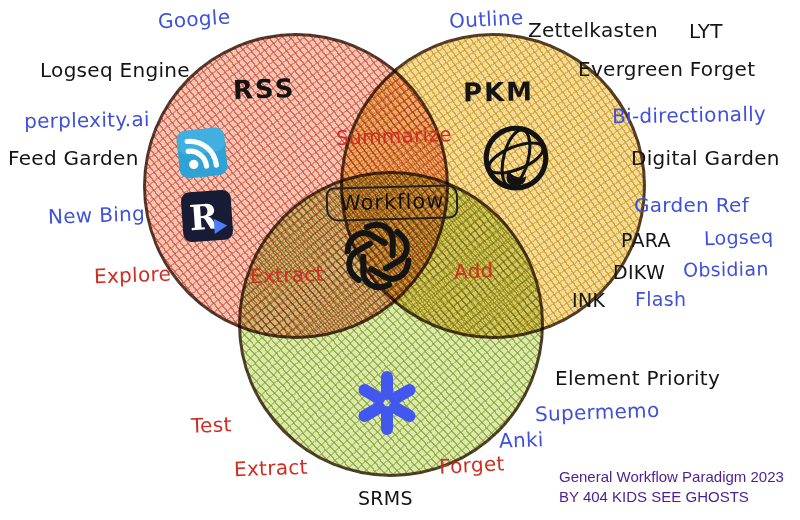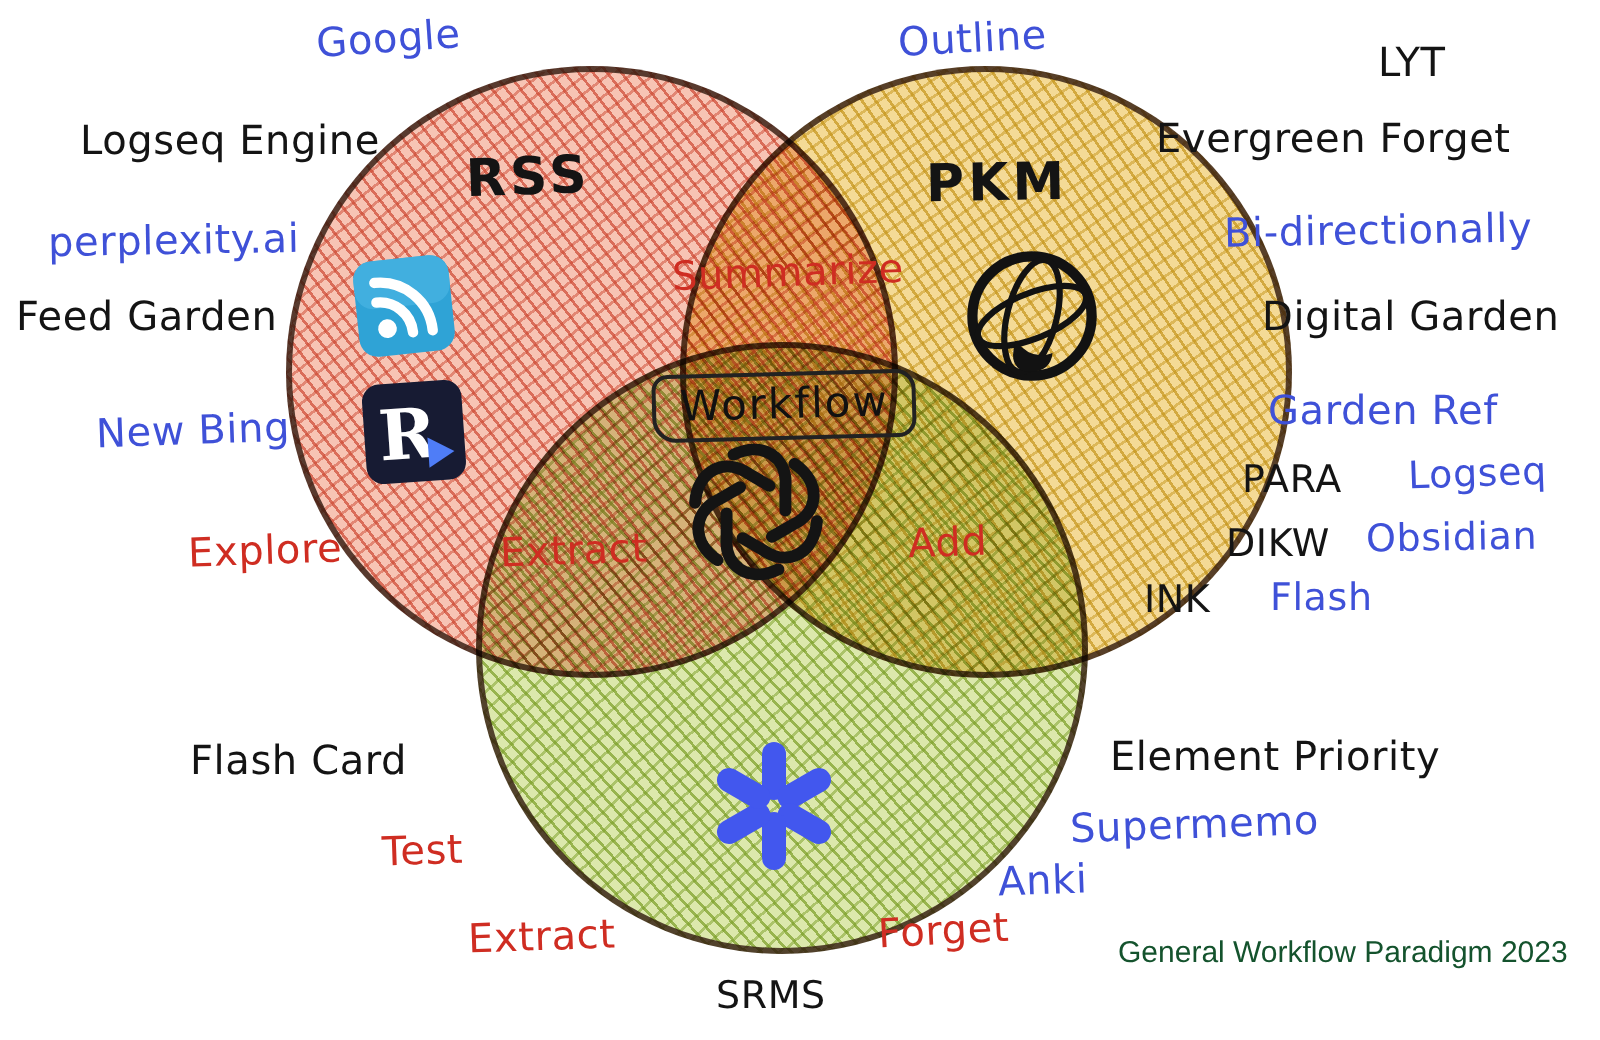--- a/index.html
+++ b/index.html
@@ -37,21 +37,21 @@
   .small { font-size:19px; }
 
   .workflow-box { position:absolute; left:326px; top:186px; z-index:6;
     border:2.5px solid #222; border-radius:8px 10px 9px 12px;
     padding:2px 12px 4px 12px; transform:rotate(-1.5deg);
     font-size:21px; letter-spacing:1px; color:#111; }
 
   .icon { position:absolute; z-index:6; }
 
   .caption { position:absolute; z-index:5; font-family:"Liberation Sans", sans-serif;
-             font-size:15px; color:#14532d; line-height:19px; }
+             font-size:15px; color:#4c1d95; line-height:19px; }
 </style>
 </head>
 <body>
 
 <div class="stage">
 
   <div class="circle rss"></div>
   <div class="circle pkm"></div>
   <div class="circle srs"></div>
 
@@ -61,46 +61,47 @@
   <div class="lbl red" style="left:336px;top:124px;transform:rotate(-2deg)">Summarize</div>
   <div class="lbl red" style="left:250px;top:263px;transform:rotate(-2deg)">Extract</div>
   <div class="lbl red" style="left:454px;top:259px;transform:rotate(-2deg)">Add</div>
 
   <div class="workflow-box">
     <span>Workflow</span>
   </div>
 
   <div class="lbl blue" style="left:158px;top:7px;transform:rotate(-4deg)">Google</div>
   <div class="lbl blue" style="left:449px;top:7px;transform:rotate(-3deg)">Outline</div>
+  <div class="lbl" style="left:528px;top:18px">Zettelkasten</div>
   <div class="lbl" style="left:689px;top:19px">LYT</div>
   <div class="lbl" style="left:40px;top:58px">Logseq Engine</div>
   <div class="lbl" style="left:578px;top:57px">Evergreen Forget</div>
   <div class="lbl blue" style="left:24px;top:108px;transform:rotate(-1deg)">perplexity.ai</div>
   <div class="lbl blue" style="left:612px;top:103px;transform:rotate(-1deg)">Bi-directionally</div>
   <div class="lbl" style="left:8px;top:146px">Feed Garden</div>
   <div class="lbl" style="left:631px;top:146px">Digital Garden</div>
   <div class="lbl blue" style="left:48px;top:203px;transform:rotate(-2deg)">New Bing</div>
   <div class="lbl blue" style="left:634px;top:193px">Garden Ref</div>
   <div class="lbl small" style="left:621px;top:229px">PARA</div>
   <div class="lbl blue small" style="left:704px;top:226px;transform:rotate(-2deg)">Logseq</div>
   <div class="lbl red" style="left:94px;top:263px;transform:rotate(-2deg)">Explore</div>
   <div class="lbl small" style="left:613px;top:261px">DIKW</div>
   <div class="lbl blue small" style="left:683px;top:258px;transform:rotate(-1deg)">Obsidian</div>
   <div class="lbl small" style="left:572px;top:289px">INK</div>
   <div class="lbl blue small" style="left:635px;top:288px">Flash</div>
-  <div class="lbl" style="left:95px;top:368px">Flash Card</div>
   <div class="lbl" style="left:555px;top:366px">Element Priority</div>
   <div class="lbl red" style="left:191px;top:413px;transform:rotate(-2deg)">Test</div>
   <div class="lbl blue" style="left:535px;top:400px;transform:rotate(-2deg)">Supermemo</div>
   <div class="lbl blue" style="left:499px;top:428px;transform:rotate(-2deg)">Anki</div>
   <div class="lbl red" style="left:234px;top:456px;transform:rotate(-2deg)">Extract</div>
   <div class="lbl red" style="left:439px;top:453px;transform:rotate(-3deg)">Forget</div>
   <div class="lbl small" style="left:358px;top:487px">SRMS</div>
 
   <div class="caption" style="left:559px;top:467px">General Workflow Paradigm 2023</div>
+  <div class="caption" style="left:559px;top:487px">BY 404 KIDS SEE GHOSTS</div>
 
   <div class="icon" style="left:177px;top:128px;width:50px;height:50px;transform:rotate(-6deg)">
     <svg width="50" height="50" viewBox="0 0 48 48">
       <rect x="1" y="1" width="46" height="46" rx="9" fill="#2fa3d6"></rect>
       <rect x="1" y="1" width="46" height="23" rx="9" fill="#49b4e2" opacity="0.7"></rect>
       <circle cx="15" cy="34" r="4.5" fill="#fff"></circle>
       <path d="M11 21 a16 16 0 0 1 16 16" stroke="#fff" stroke-width="5" fill="none" stroke-linecap="round"></path>
       <path d="M11 11.5 a25.5 25.5 0 0 1 25.5 25.5" stroke="#fff" stroke-width="5" fill="none" stroke-linecap="round"></path>
     </svg>
   </div>

